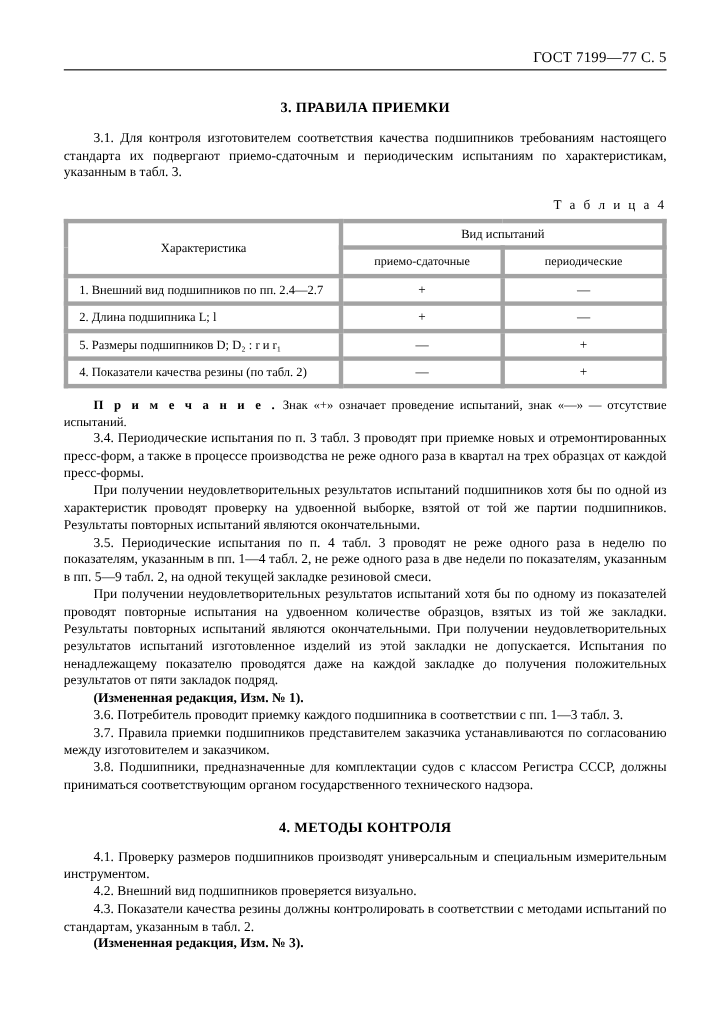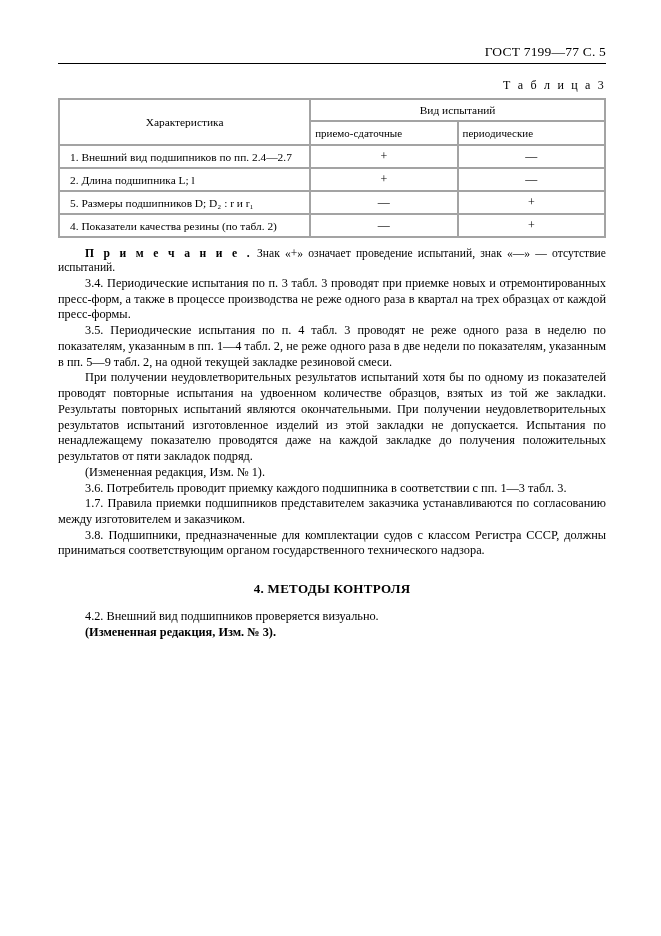--- a/index.html
+++ b/index.html
@@ -64,35 +64,35 @@
     letter-spacing: 2.2px;
     margin: 14px 0 5px 0;
   }
   table.t {
     border-collapse: collapse;
     width: 100%;
     font-size: 11.4px;
     table-layout: fixed;
   }
   table.t td, table.t th {
-    border: 2px solid #a3a3a3;
+    border: 4px solid #a3a3a3;
     padding: 3px 4px;
     vertical-align: middle;
     font-weight: normal;
   }
   table.t th.hchar {
     text-align: center;
     padding: 14px 4px;
   }
   table.t th.hkind {
     text-align: center;
     padding: 4px;
   }
   table.t th.hsub {
-    text-align: left;
+    text-align: center;
     padding: 5px 4px;
     font-size: 11px;
   }
   table.t td.rowlabel {
     text-align: left;
     padding-left: 10px;
     font-size: 11.4px;
   }
   table.t td.mark {
     text-align: center;
@@ -115,23 +115,25 @@
 </style>
 </head>
 <body>
 
 <div class="page">
   <div class="content">
 
     <div class="header">ГОСТ 7199—77 С. 5</div>
     <hr class="header-rule">
 
+    <h2 class="section-title">3. ПРАВИЛА ПРИЕМКИ</h2>
 
+    <p>3.1. Для контроля изготовителем соответствия качества подшипников требованиям настоящего стандарта их подвергают приемо-сдаточным и периодическим испытаниям по характеристикам, указанным в табл. 3.</p>
 
-    <div class="table-caption">Т а б л и ц а   3</div>
+    <div class="table-caption">Т а б л и ц а   4</div>
 
     <table class="t">
       <colgroup>
         <col style="width:46%">
         <col style="width:27%">
         <col style="width:27%">
       </colgroup>
       <tbody>
         <tr>
           <th class="hchar" rowspan="2">Характеристика</th>
@@ -163,26 +165,29 @@
         </tr>
       </tbody>
     </table>
 
     <div class="note">
       <span class="sp">П р и м е ч а н и е .</span>
       <span>Знак «+» означает проведение испытаний, знак «—» — отсутствие испытаний.</span>
     </div>
 
     <p>3.4. Периодические испытания по п. 3 табл. 3 проводят при приемке новых и отремонтированных пресс-форм, а также в процессе производства не реже одного раза в квартал на трех образцах от каждой пресс-формы.</p>
+    <p>При получении неудовлетворительных результатов испытаний подшипников хотя бы по одной из характеристик проводят проверку на удвоенной выборке, взятой от той же партии подшипников. Результаты повторных испытаний являются окончательными.</p>
     <p>3.5. Периодические испытания по п. 4 табл. 3 проводят не реже одного раза в неделю по показателям, указанным в пп. 1—4 табл. 2, не реже одного раза в две недели по показателям, указанным в пп. 5—9 табл. 2, на одной текущей закладке резиновой смеси.</p>
     <p>При получении неудовлетворительных результатов испытаний хотя бы по одному из показателей проводят повторные испытания на удвоенном количестве образцов, взятых из той же закладки. Результаты повторных испытаний являются окончательными. При получении неудовлетворительных результатов испытаний изготовленное изделий из этой закладки не допускается. Испытания по ненадлежащему показателю проводятся даже на каждой закладке до получения положительных результатов от пяти закладок подряд.</p>
-    <p style="font-weight:normal">(Измененная редакция, Изм. № 1).</p>
+    <p style="font-weight:bold">(Измененная редакция, Изм. № 1).</p>
     <p>3.6. Потребитель проводит приемку каждого подшипника в соответствии с пп. 1—3 табл. 3.</p>
-    <p>1.7. Правила приемки подшипников представителем заказчика устанавливаются по согласованию между изготовителем и заказчиком.</p>
+    <p>3.7. Правила приемки подшипников представителем заказчика устанавливаются по согласованию между изготовителем и заказчиком.</p>
     <p>3.8. Подшипники, предназначенные для комплектации судов с классом Регистра СССР, должны приниматься соответствующим органом государственного технического надзора.</p>
 
     <h2 class="section-title tight">4. МЕТОДЫ КОНТРОЛЯ</h2>
 
+    <p>4.1. Проверку размеров подшипников производят универсальным и специальным измерительным инструментом.</p>
     <p>4.2. Внешний вид подшипников проверяется визуально.</p>
+    <p>4.3. Показатели качества резины должны контролировать в соответствии с методами испытаний по стандартам, указанным в табл. 2.</p>
     <p style="font-weight:bold">(Измененная редакция, Изм. № 3).</p>
 
   </div>
 </div>
 
 </body></html>

